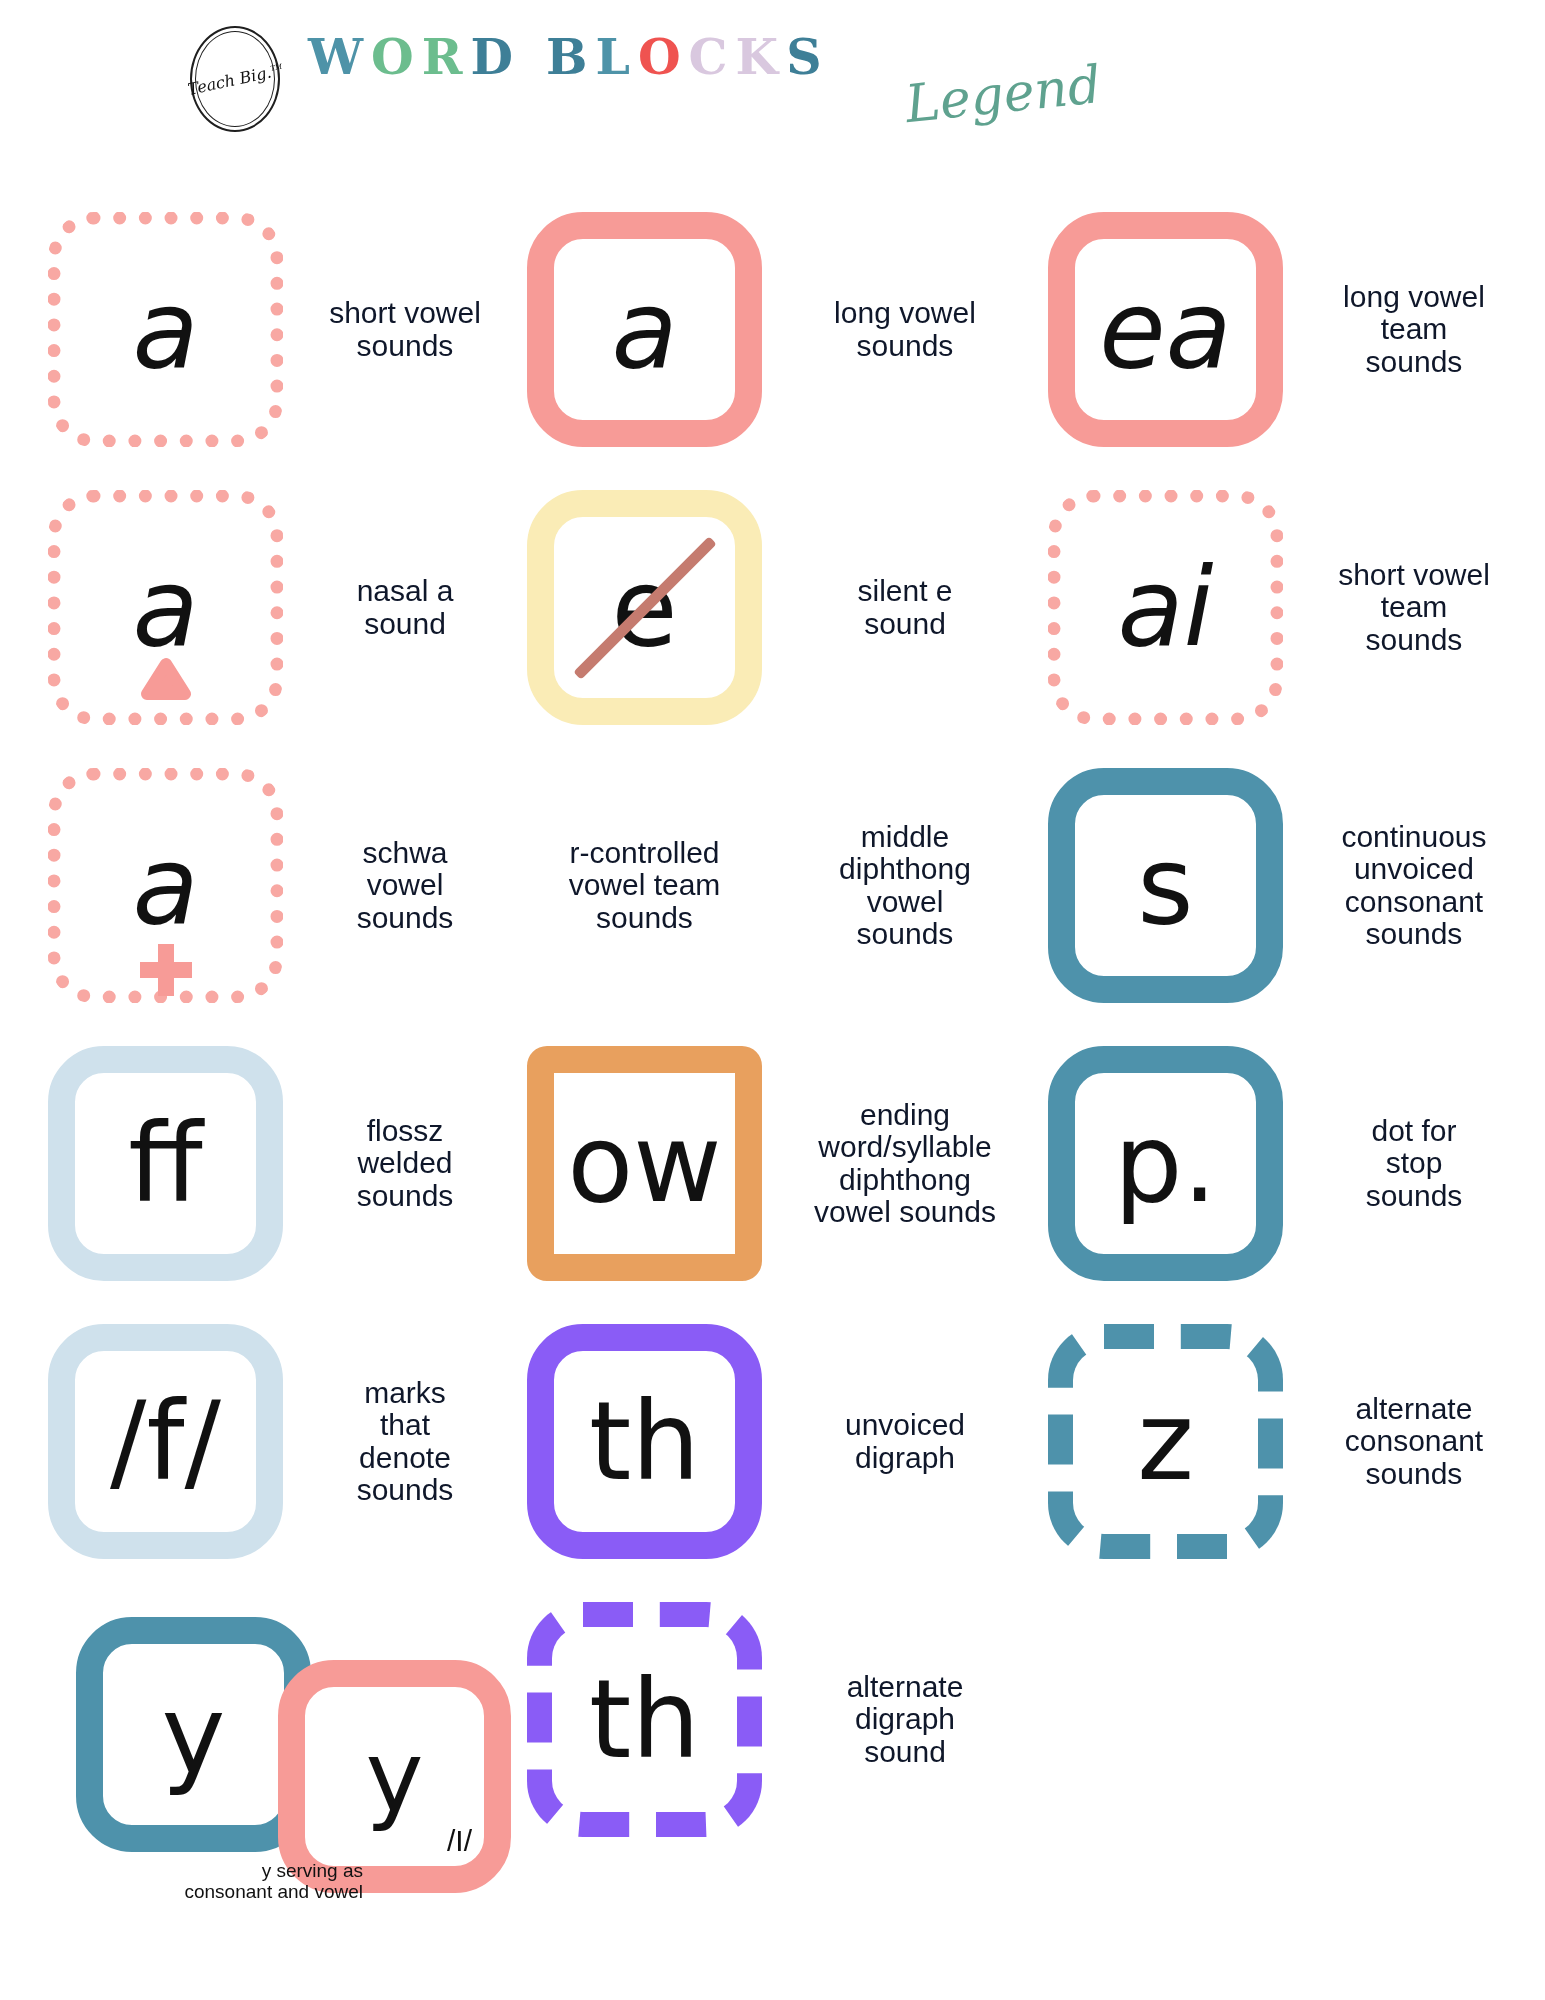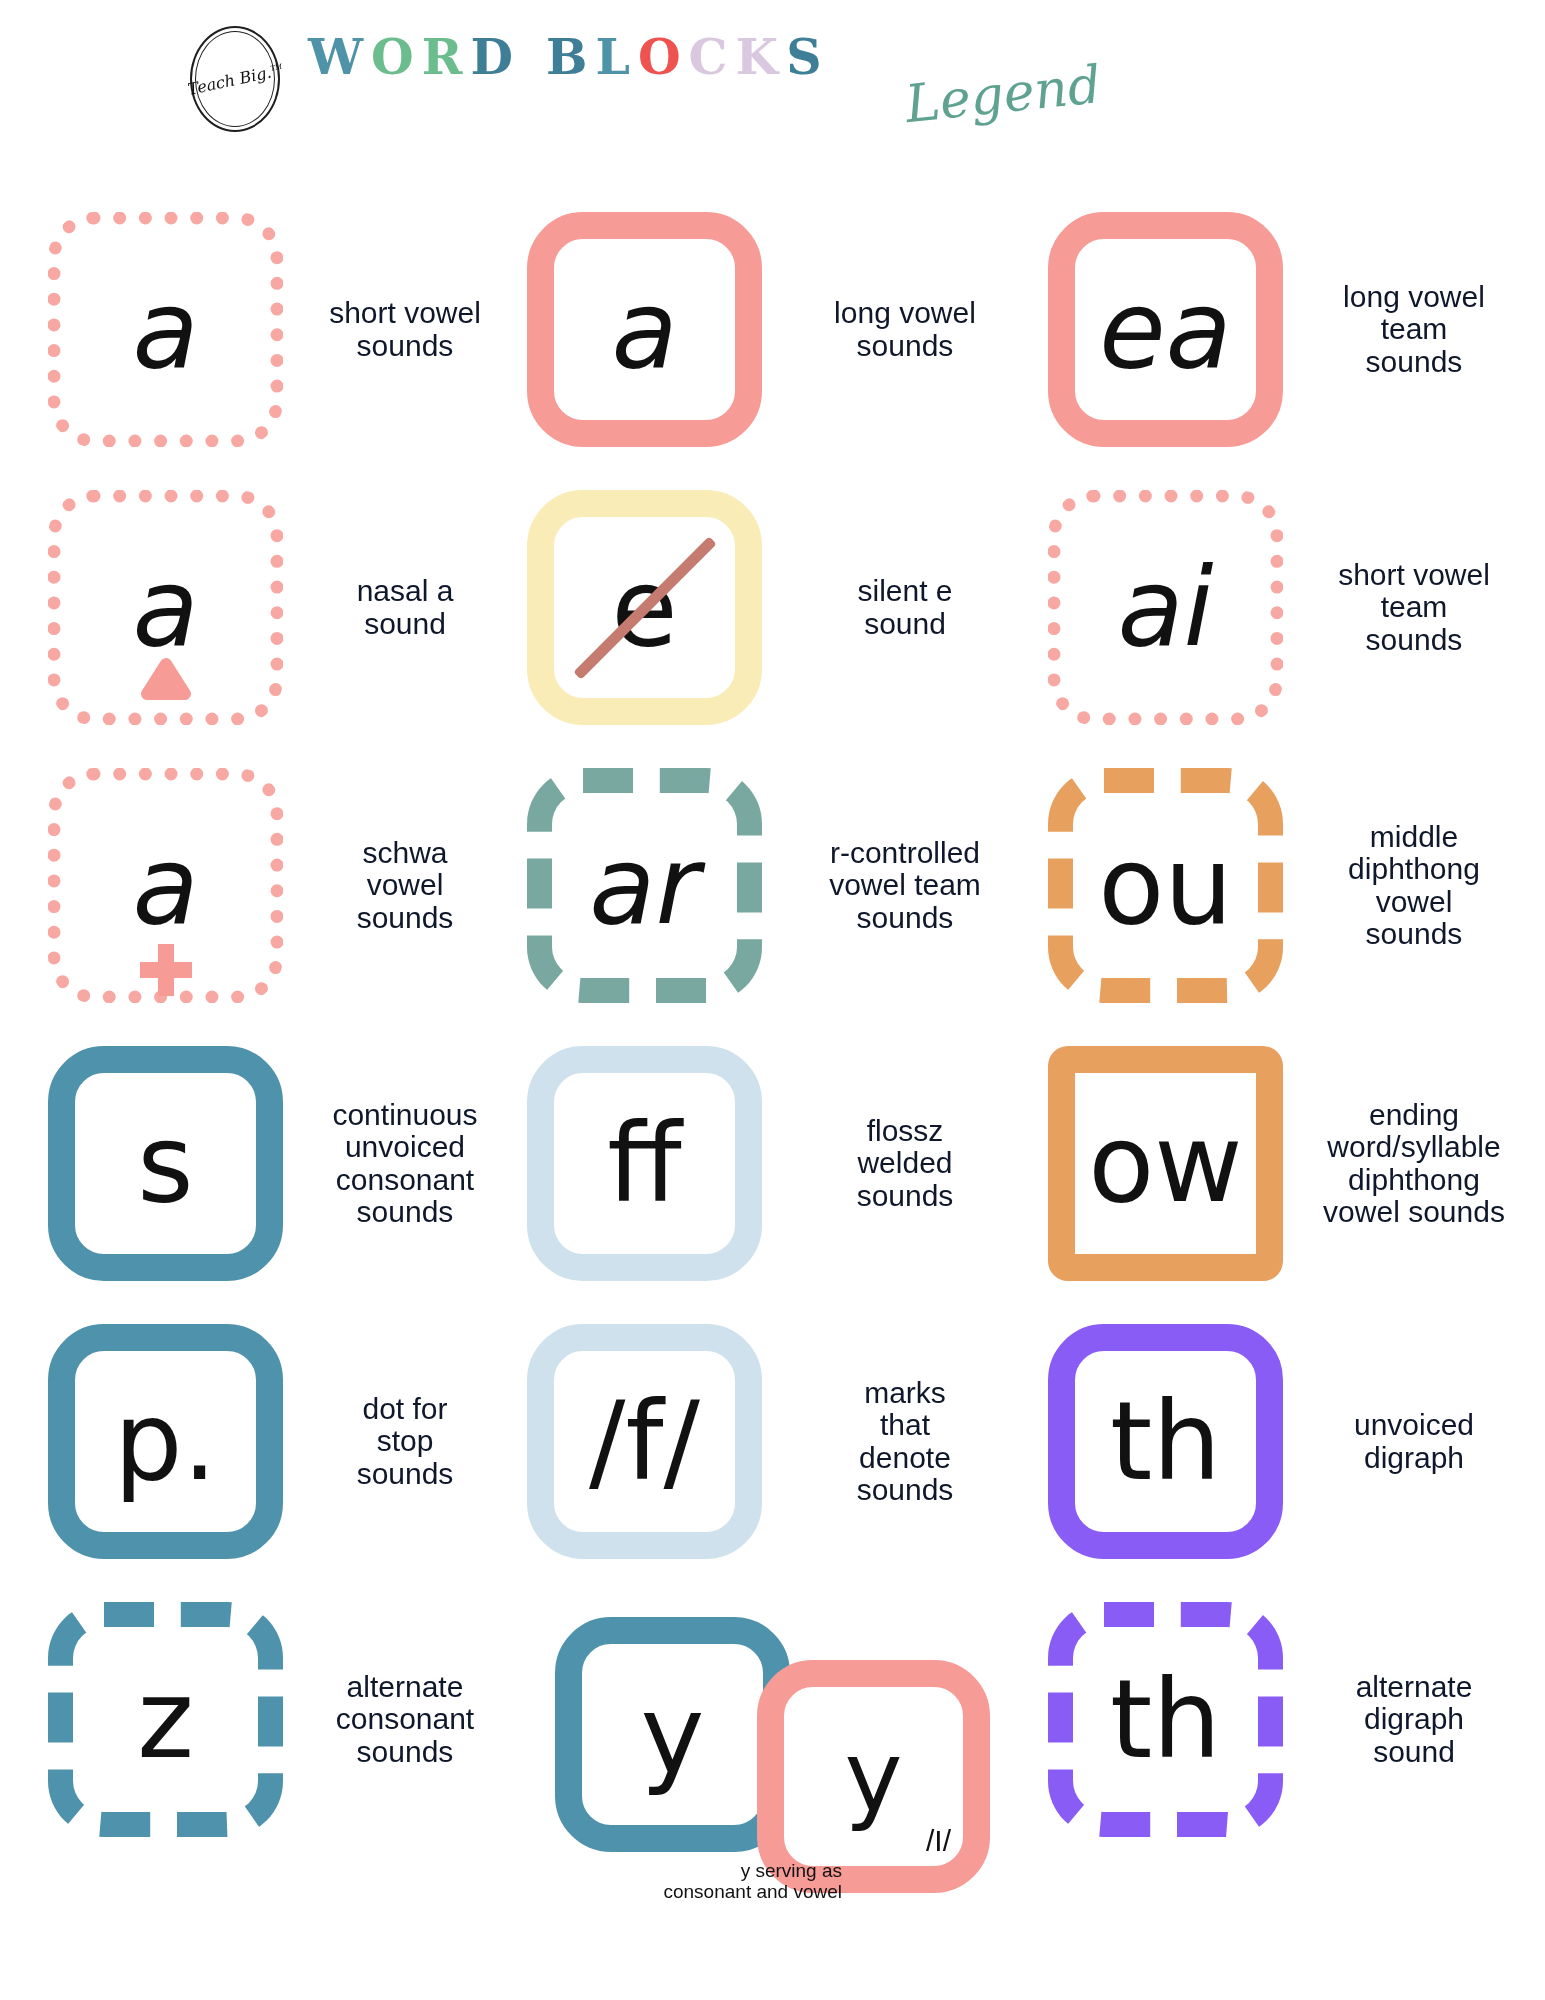--- a/index.html
+++ b/index.html
@@ -124,33 +124,23 @@
 sounds</div>
       <div class="block-cell">
         <div class="block b-dotted-salmon">
           <span class="letter script">a</span>
           <div class="marker-plus"></div>
         </div>
       </div>
       <div class="label-cell">schwa
 vowel
 sounds</div>
-      <div class="block-cell">
-        <div class="block b-dash-sage">
-          <span class="letter script">ar</span>
-        </div>
-      </div>
       <div class="label-cell">r-controlled
 vowel team
 sounds</div>
-      <div class="block-cell">
-        <div class="block b-dash-orange">
-          <span class="letter">ou</span>
-        </div>
-      </div>
       <div class="label-cell">middle
 diphthong
 vowel
 sounds</div>
       <div class="block-cell">
         <div class="block b-solid-steel">
           <span class="letter">s</span>
         </div>
       </div>
       <div class="label-cell">continuous

